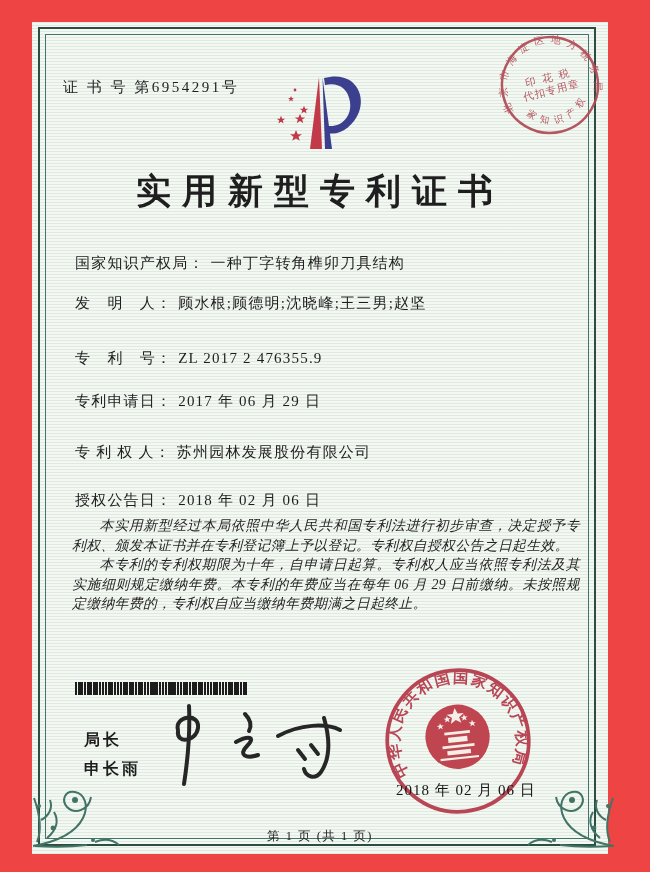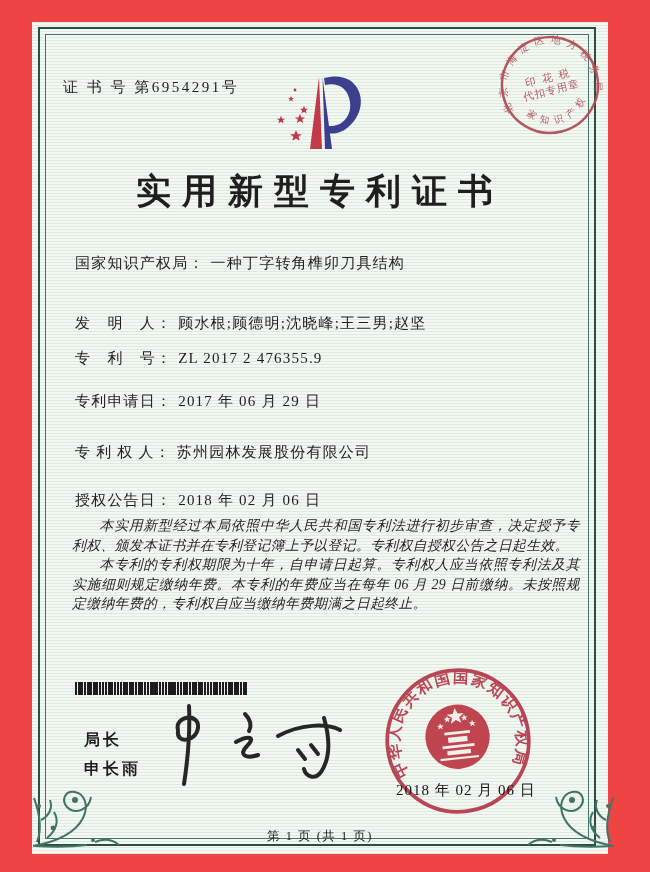--- a/index.html
+++ b/index.html
@@ -26,21 +26,21 @@
     border:1px solid #41746a;box-sizing:border-box;
   }
   .cert-no{left:63px;top:78px;font-size:15px;letter-spacing:2.5px;white-space:nowrap;}
   .title{
     left:40px;top:168px;width:560px;text-align:center;
     font-size:35px;font-weight:700;letter-spacing:11px;white-space:nowrap;
   }
   .field{left:75px;font-size:15px;letter-spacing:1.2px;white-space:nowrap;}
   .field .label{letter-spacing:1.2px;}
   .field .value{margin-left:6px;}
-  .f1{top:254px;} .f2{top:314px;font-family:Liberation Serif, serif;} .f3{top:349px;} .f4{top:392px;} .f5{top:443px;} .f6{top:491px;}
+  .f1{top:254px;} .f2{top:294px;font-family:Liberation Serif, serif;} .f3{top:349px;} .f4{top:392px;} .f5{top:443px;} .f6{top:491px;}
   .paras{left:72px;top:516px;width:508px;}
   .paras p{
     margin:0;text-indent:2em;font-size:13.8px;line-height:19.6px;
     letter-spacing:0.4px;font-style:italic;color:#242424;text-align:justify;
   }
   .barcode{
     left:75px;top:682px;width:172px;height:13px;
     background:
       repeating-linear-gradient(90deg,#1c1c1c 0 2px,rgba(0,0,0,0) 2px 3px),
       repeating-linear-gradient(90deg,#1c1c1c 0 1px,rgba(0,0,0,0) 1px 5px),

